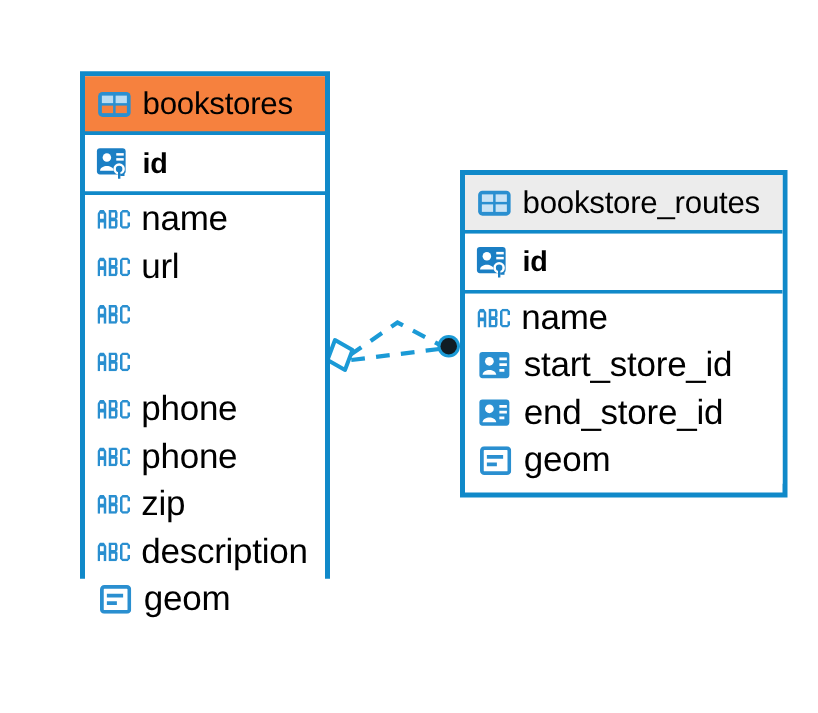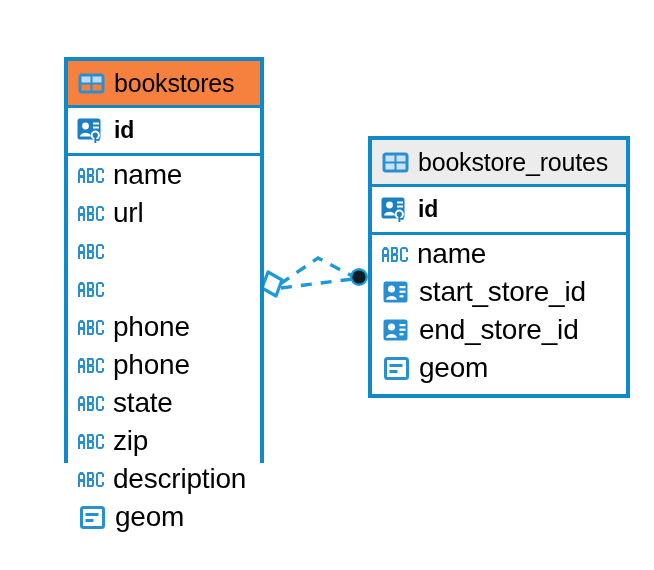--- a/index.html
+++ b/index.html
@@ -213,32 +213,20 @@
           <g fill="#2a8fd0">
             <path d="M0 15 L0 3 L2 0 L5 0 L7 3 L7 15 L5 15 L5 10 L2 10 L2 15 Z M2 7 L5 7 L5 3 L2 3 Z"></path>
             <path d="M9 0 L15 0 L16 2 L16 6 L15 7 L16 8 L16 13 L15 15 L9 15 Z M11 2 L11 6 L14 6 L14 2 Z M11 9 L11 13 L14 13 L14 9 Z"></path>
             <path d="M18 2 L20 0 L24 0 L26 2 L26 5 L24 5 L24 2 L20 2 L20 13 L24 13 L24 10 L26 10 L26 13 L24 15 L20 15 L18 13 Z"></path>
           </g>
         </svg>
       </span>
       <span class="field-label">phone</span>
     </div>
 
-    <div class="field-row">
-      <span class="icon-slot small">
-        <svg width="26" height="15" viewBox="0 0 26 15" xmlns="http://www.w3.org/2000/svg">
-          <g fill="#2a8fd0">
-            <path d="M0 15 L0 3 L2 0 L5 0 L7 3 L7 15 L5 15 L5 10 L2 10 L2 15 Z M2 7 L5 7 L5 3 L2 3 Z"></path>
-            <path d="M9 0 L15 0 L16 2 L16 6 L15 7 L16 8 L16 13 L15 15 L9 15 Z M11 2 L11 6 L14 6 L14 2 Z M11 9 L11 13 L14 13 L14 9 Z"></path>
-            <path d="M18 2 L20 0 L24 0 L26 2 L26 5 L24 5 L24 2 L20 2 L20 13 L24 13 L24 10 L26 10 L26 13 L24 15 L20 15 L18 13 Z"></path>
-          </g>
-        </svg>
-      </span>
-      <span class="field-label">state</span>
-    </div>
 
     <div class="field-row">
       <span class="icon-slot small">
         <svg width="26" height="15" viewBox="0 0 26 15" xmlns="http://www.w3.org/2000/svg">
           <g fill="#2a8fd0">
             <path d="M0 15 L0 3 L2 0 L5 0 L7 3 L7 15 L5 15 L5 10 L2 10 L2 15 Z M2 7 L5 7 L5 3 L2 3 Z"></path>
             <path d="M9 0 L15 0 L16 2 L16 6 L15 7 L16 8 L16 13 L15 15 L9 15 Z M11 2 L11 6 L14 6 L14 2 Z M11 9 L11 13 L14 13 L14 9 Z"></path>
             <path d="M18 2 L20 0 L24 0 L26 2 L26 5 L24 5 L24 2 L20 2 L20 13 L24 13 L24 10 L26 10 L26 13 L24 15 L20 15 L18 13 Z"></path>
           </g>
         </svg>

